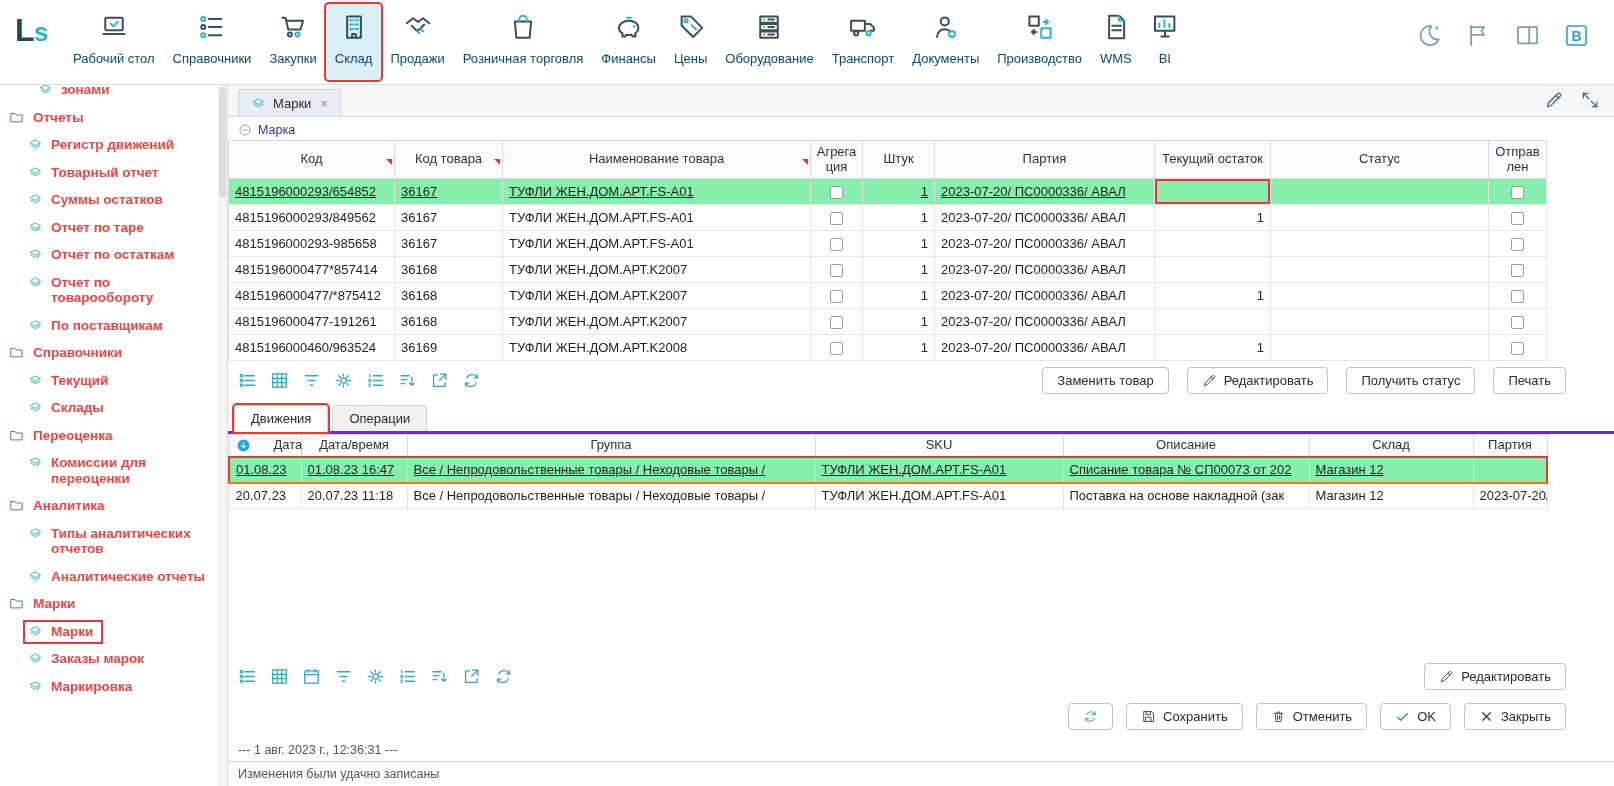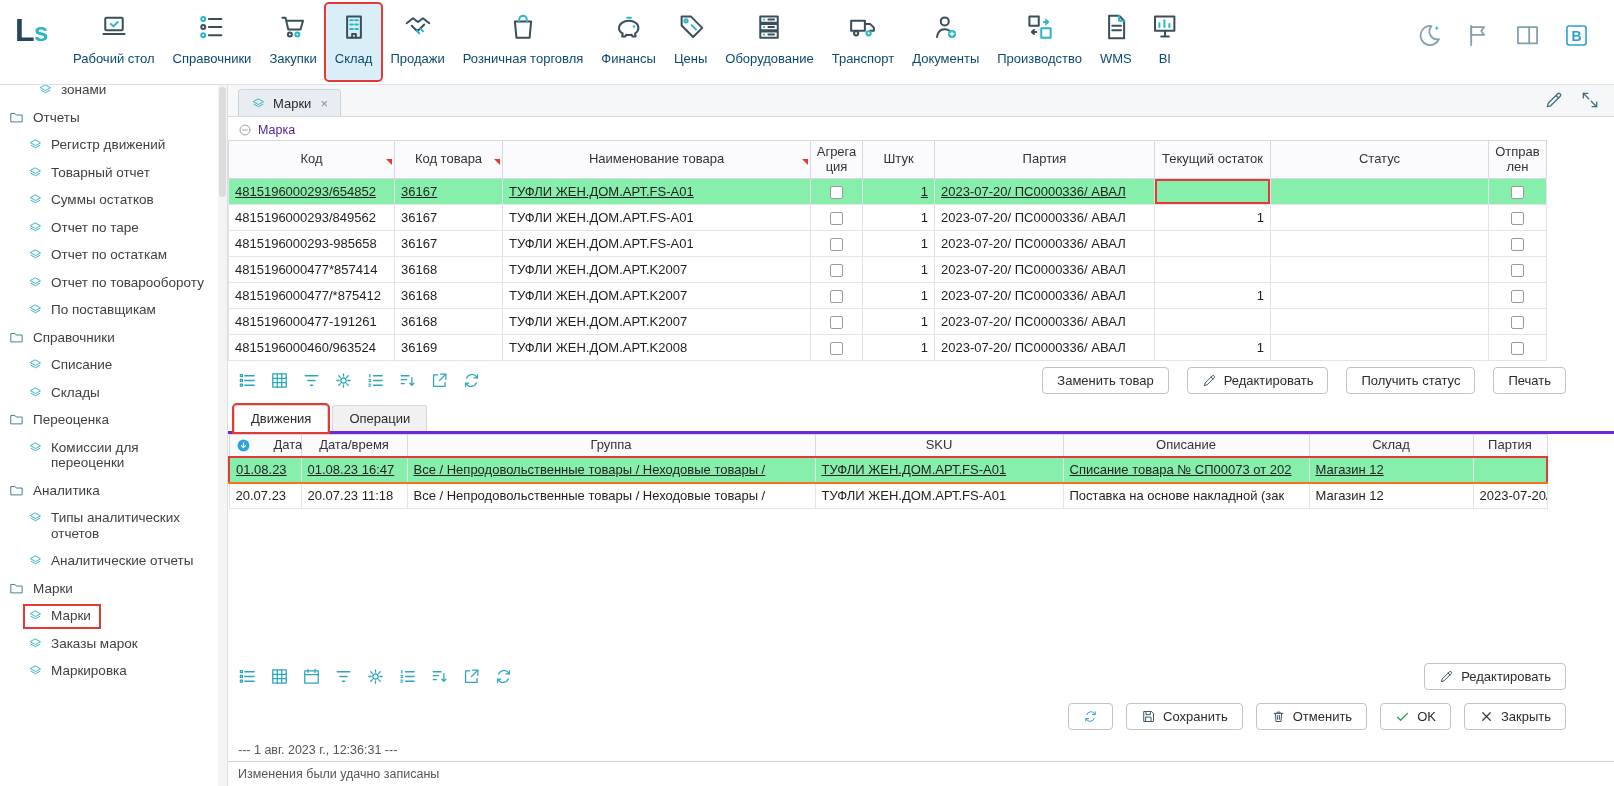--- a/index.html
+++ b/index.html
@@ -26,21 +26,21 @@
   .ribbon-item.annotated { outline:2px solid #e53935; outline-offset:0; }
   .ribbon-right { margin-left:auto; display:flex; align-items:center; gap:22px; padding:0 24px 14px 10px; }
   .ribbon-right .rt { width:27px; height:27px; color:#84a0ac; }
   .ribbon-right .rt-b { color:#2a9fd0; }
 
   
   .app-body { display:flex; height:701px; }
   .sidebar { width:228px; border-right:1px solid #ddd; position:relative; overflow:hidden; padding:2px 10px 0 6px; background:#fff; }
   .sidebar-scroll { position:absolute; right:0; top:0; width:9px; height:100%; background:#f4f4f4; }
   .sidebar-thumb { position:absolute; right:1px; top:2px; width:7px; height:110px; background:#dcdcdc; border-radius:4px; }
-  .tree-folder, .tree-leaf { display:flex; align-items:flex-end; gap:8px; padding:6px 2px; cursor:pointer; line-height:1.15; font-size:13.5px; color:#404040; }
+  .tree-folder, .tree-leaf { display:flex; align-items:flex-end; gap:8px; padding:6px 2px; cursor:pointer; line-height:1.15; font-size:13.5px; color:#ef4444;font-weight:bold; }
   .tree-leaf { padding-left:22px; }
   .tree-leaf.clipped { margin-top:-11px; padding-left:32px; }
   .folder-ic { width:17px; height:15px; color:#4a808f; margin-top:0; }
   .leaf-ic { width:15px; height:14px; color:#2bb0c4; margin-top:1px; }
   .node-inner { display:flex; gap:8px; align-items:flex-start; }
   .node-inner.annotated { outline:2px solid #e53935; padding:2px 8px 3px 3px; margin:-2px -8px -3px -3px; }
   .node-label { max-width:168px; }
 
   .content { flex:1; display:flex; flex-direction:column; overflow:hidden; background:#fff; }
 
@@ -401,21 +401,21 @@
           </span>
         </div>
         <div class="tree-leaf">
           <span class="node-inner">
             <span class="icon leaf-ic">
               <svg viewBox="0 0 24 24" fill="none" stroke="currentColor" stroke-width="1.6" stroke-linecap="round" stroke-linejoin="round">
                 <path d="M12 3.5l8.5 4.7L12 12.9 3.5 8.2z"></path>
                 <path d="M4.5 12.5l7.5 4.2 7.5-4.2"></path>
               </svg>
             </span>
-            <span class="node-label">Списание</span>
+            <span class="node-label">Текущий</span>
           </span>
         </div>
         <div class="tree-leaf">
           <span class="node-inner">
             <span class="icon leaf-ic">
               <svg viewBox="0 0 24 24" fill="none" stroke="currentColor" stroke-width="1.6" stroke-linecap="round" stroke-linejoin="round">
                 <path d="M12 3.5l8.5 4.7L12 12.9 3.5 8.2z"></path>
                 <path d="M4.5 12.5l7.5 4.2 7.5-4.2"></path>
               </svg>
             </span>

